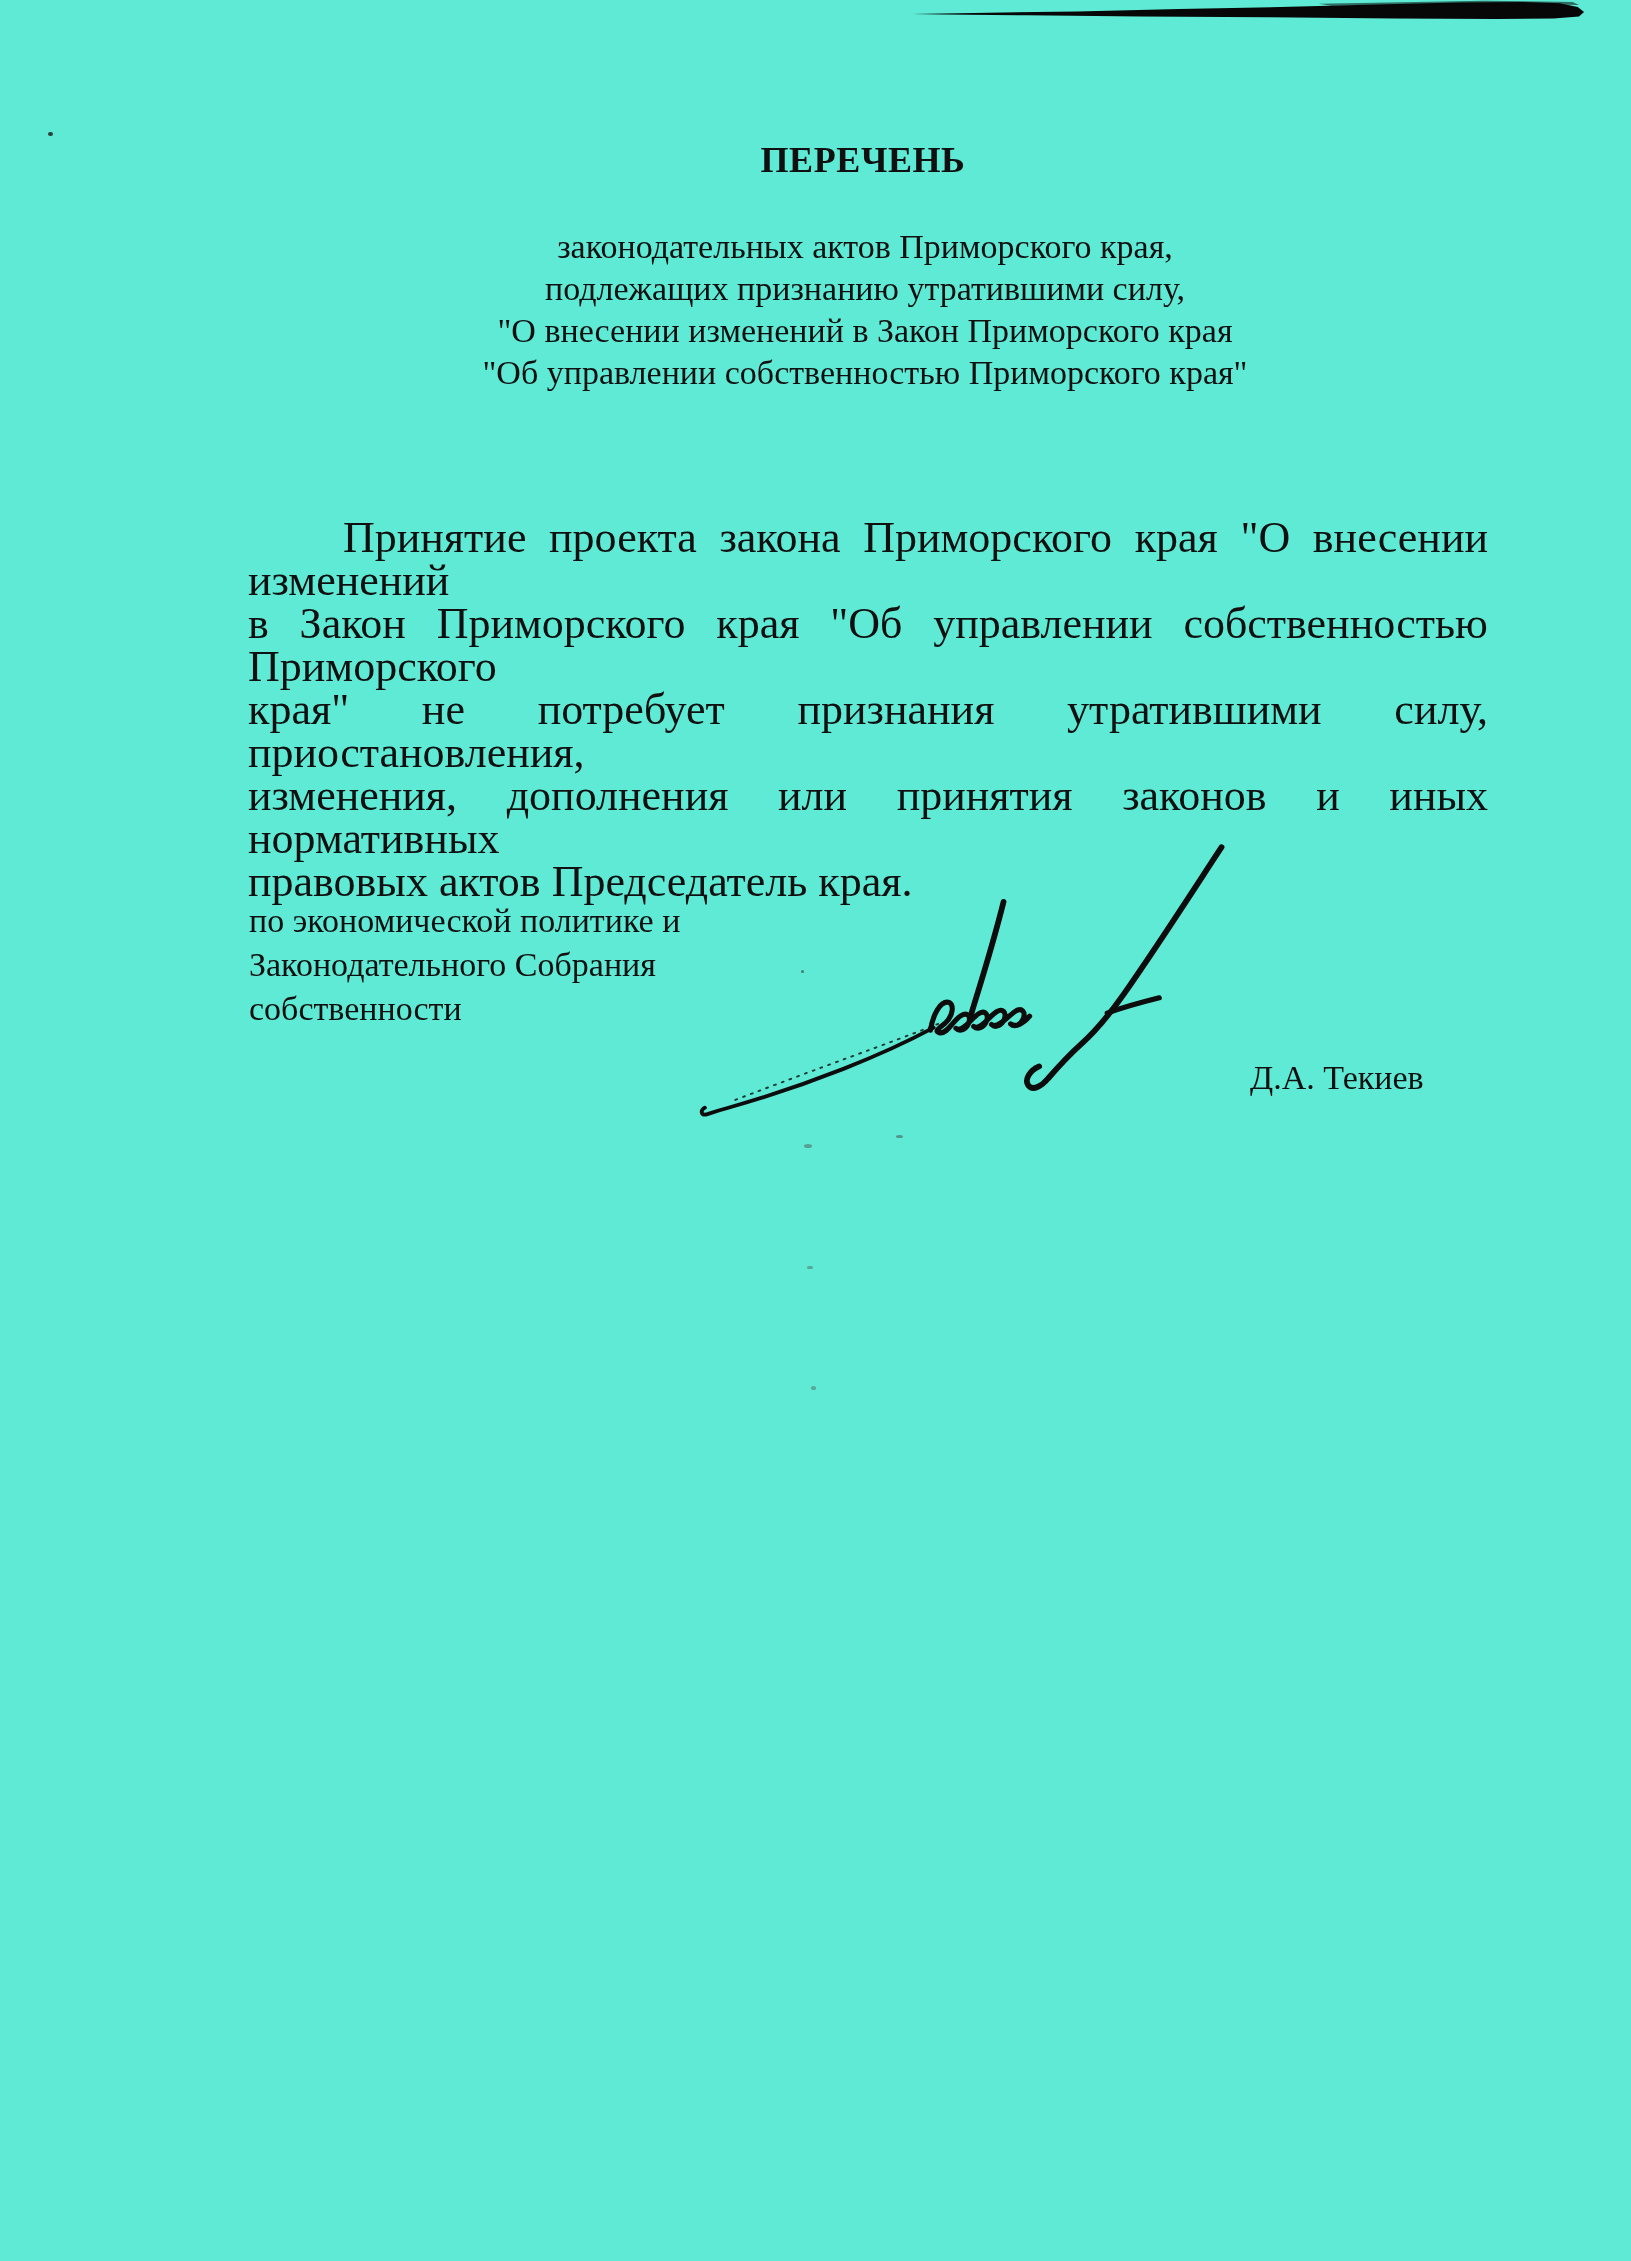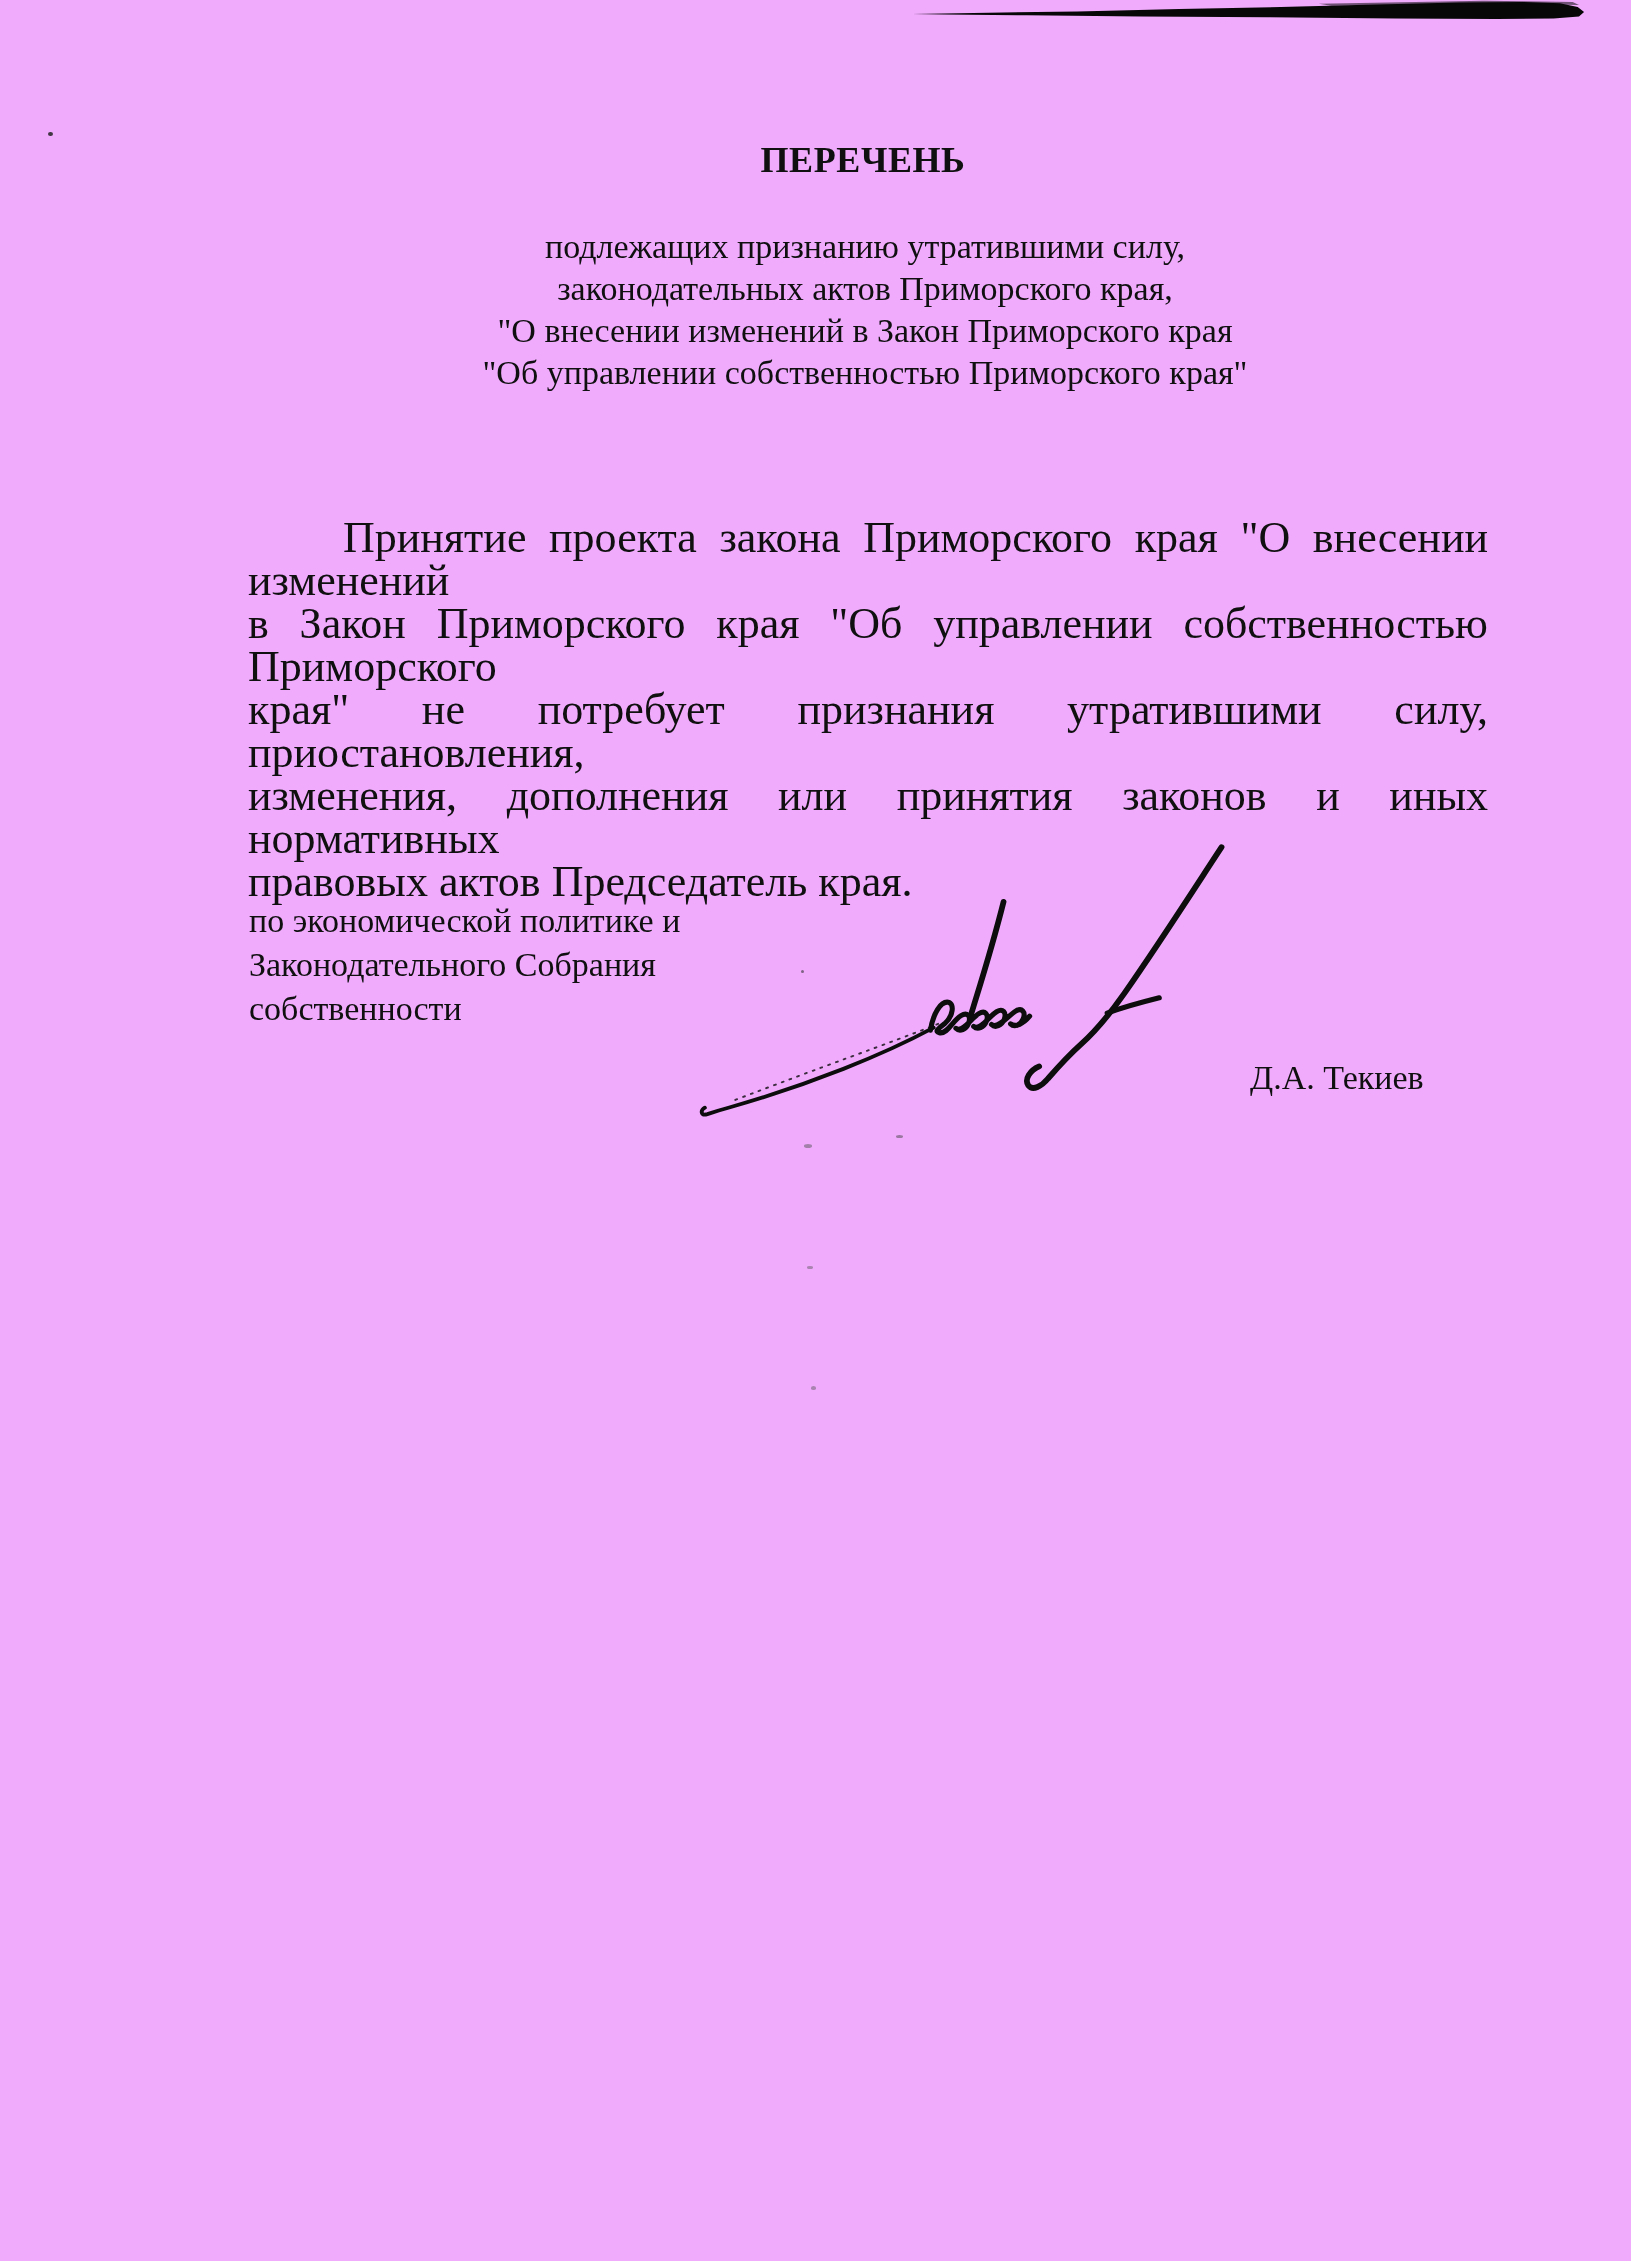--- a/index.html
+++ b/index.html
@@ -1,20 +1,20 @@
 <!DOCTYPE html>
 <html style="font-size:10.2px"><head>
 <meta charset="utf-8">
 <style>
   html, body { margin: 0; padding: 0; background: #888; }
   .page {
     position: relative;
     width: 1632px;
     height: 2261px;
-    background: #f0abfc;
+    background: #5eead4;
     overflow: hidden;
     font-family: "Liberation Serif", "DejaVu Serif", serif;
     color: #101010;
   }
   .abs { position: absolute; }
   .doc-title {
     top: 139px; left: 863px; transform: translateX(-50%);
     font-size: 36px; font-weight: bold; letter-spacing: 0.6px; white-space: nowrap;
   }
   .subtitle-block {
@@ -53,22 +53,22 @@
 <div class="page">
 
   <svg class="abs scan-wedge" width="677" height="25.4" viewBox="0 0 1065 40" aria-hidden="true">
     <polygon fill="#070707" points="0,22 120,20 260,18 420,14 580,11 700,8 860,4 960,3 1020,5 1048,11 1058,19 1050,26 1010,29 920,30 760,29 560,27 360,26 180,24 50,23"></polygon>
     <polygon fill="#070707" opacity="0.55" points="640,6 900,1 1040,3 1050,8 900,6 660,9"></polygon>
   </svg>
 
   <div class="abs doc-title">ПЕРЕЧЕНЬ</div>
 
   <div class="abs subtitle-block">
+    <div>законодательных актов Приморского края,</div>
     <div>подлежащих признанию утратившими силу,</div>
-    <div>законодательных актов Приморского края,</div>
     <div>"О внесении изменений в Закон Приморского края</div>
     <div>"Об управлении собственностью Приморского края"</div>
   </div>
 
   <div class="abs paragraph-block">
     <div class="para-line first">Принятие проекта закона Приморского края "О внесении изменений</div>
     <div class="para-line">в Закон Приморского края "Об управлении собственностью Приморского</div>
     <div class="para-line">края" не потребует признания утратившими силу, приостановления,</div>
     <div class="para-line">изменения, дополнения или принятия законов и иных нормативных</div>
     <div class="para-line last">правовых актов Председатель края.</div>

